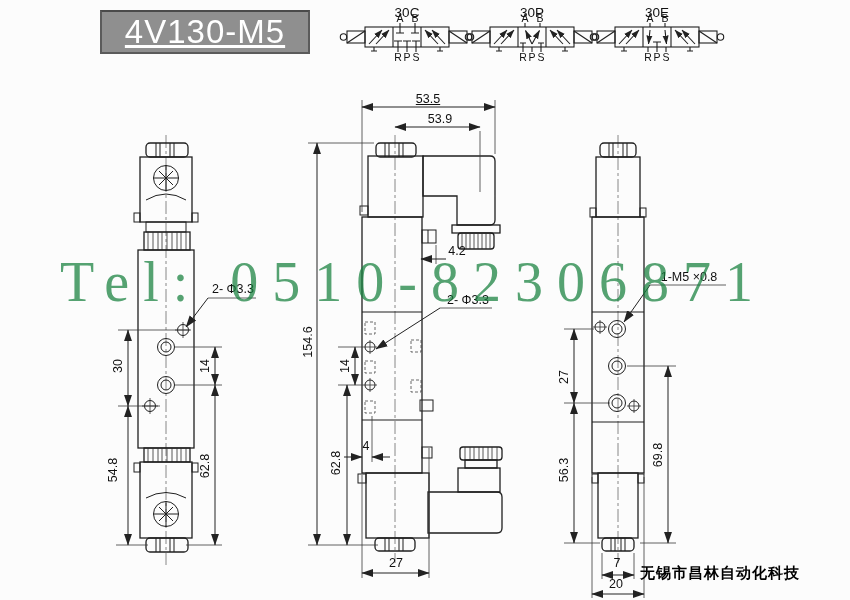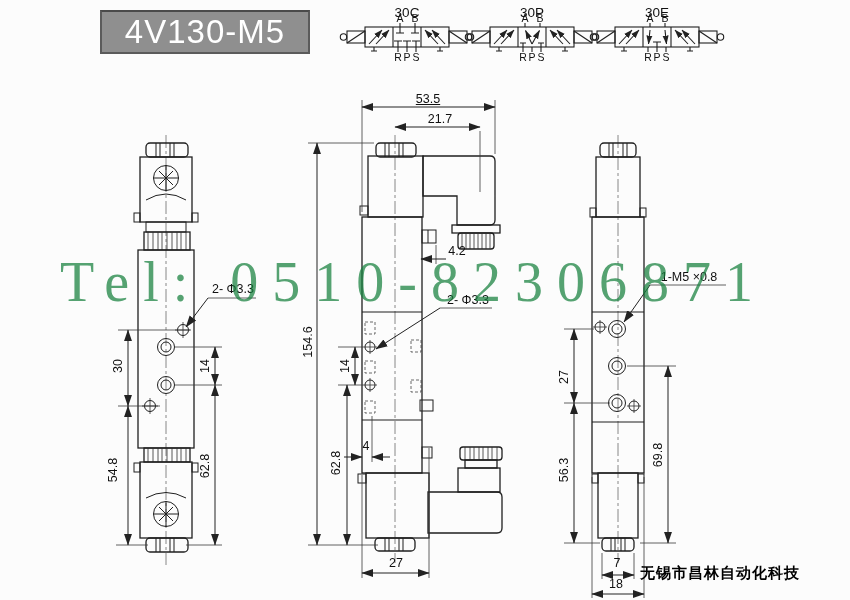--- a/index.html
+++ b/index.html
@@ -18,21 +18,21 @@
   .sy{stroke:#1f1f1f;stroke-width:1.1;fill:none;}
   .sa{stroke:#1f1f1f;stroke-width:1.1;fill:none;marker-end:url(#arr2);}
   .slabel{font:13.5px "Liberation Sans",sans-serif;fill:#111;text-anchor:middle;}
   .sport{font:10.5px "Liberation Sans",sans-serif;fill:#111;text-anchor:middle;}
   .dim{position:absolute;z-index:2;font:12.5px "Liberation Sans",sans-serif;color:#111;
        white-space:nowrap;transform:translate(-50%,-50%);}
   .rot{transform:translate(-50%,-50%) rotate(-90deg);}
   #title-badge{position:absolute;left:100px;top:10px;width:206px;height:40px;z-index:2;
        background:#8f8f8f;border:2px solid #5b5b5b;border-top-color:#4a4a4a;
        color:#fff;font:33px "Liberation Sans",sans-serif;letter-spacing:1px;
-       display:flex;align-items:center;justify-content:center;}
+       display:flex;align-items:center;justify-content:center;text-decoration:underline;}
   .wm{position:absolute;left:60px;z-index:3;pointer-events:none;
       font:56px "Liberation Serif",serif;letter-spacing:14px;color:#15803d;opacity:0.72;
       white-space:nowrap;}
   #wm1{top:250px;}
   #wm2{top:338px;}
   #company{position:absolute;left:640px;top:564px;z-index:2;font:bold 15px "Liberation Sans",sans-serif;
       color:#000;letter-spacing:1px;white-space:nowrap;}
 </style>
 </head>
 <body>
@@ -270,33 +270,33 @@
     <span>4V130-M5</span>
   </div>
 
   <span class="dim" style="left:233px;top:289px;">2- Φ3.3</span>
   <span class="dim rot" style="left:118px;top:366px;">30</span>
   <span class="dim rot" style="left:113px;top:470px;">54.8</span>
   <span class="dim rot" style="left:205px;top:366px;">14</span>
   <span class="dim rot" style="left:205px;top:466px;">62.8</span>
 
   <span class="dim" style="left:428px;top:99px;text-decoration:underline;">53.5</span>
-  <span class="dim" style="left:440px;top:119px;">21.7</span>
+  <span class="dim" style="left:440px;top:119px;">53.9</span>
   <span class="dim" style="left:457px;top:251px;">4.2</span>
   <span class="dim rot" style="left:308px;top:342px;">154.6</span>
   <span class="dim rot" style="left:345px;top:366px;">14</span>
   <span class="dim rot" style="left:336px;top:463px;">62.8</span>
   <span class="dim" style="left:468px;top:300px;">2- Φ3.3</span>
   <span class="dim" style="left:366px;top:446px;">4</span>
   <span class="dim" style="left:396px;top:563px;">27</span>
 
   <span class="dim" style="left:689px;top:277px;">1-M5 ×0.8</span>
   <span class="dim rot" style="left:564px;top:377px;">27</span>
   <span class="dim rot" style="left:564px;top:470px;">56.3</span>
   <span class="dim rot" style="left:658px;top:455px;">69.8</span>
   <span class="dim" style="left:617px;top:563px;">7</span>
-  <span class="dim" style="left:616px;top:584px;">18</span>
+  <span class="dim" style="left:616px;top:584px;">20</span>
 
   <div class="wm" id="wm1">Tel: 0510-82306871</div>
 
   <div id="company">无锡市昌林自动化科技</div>
 
 </div>
 
 </body></html>

